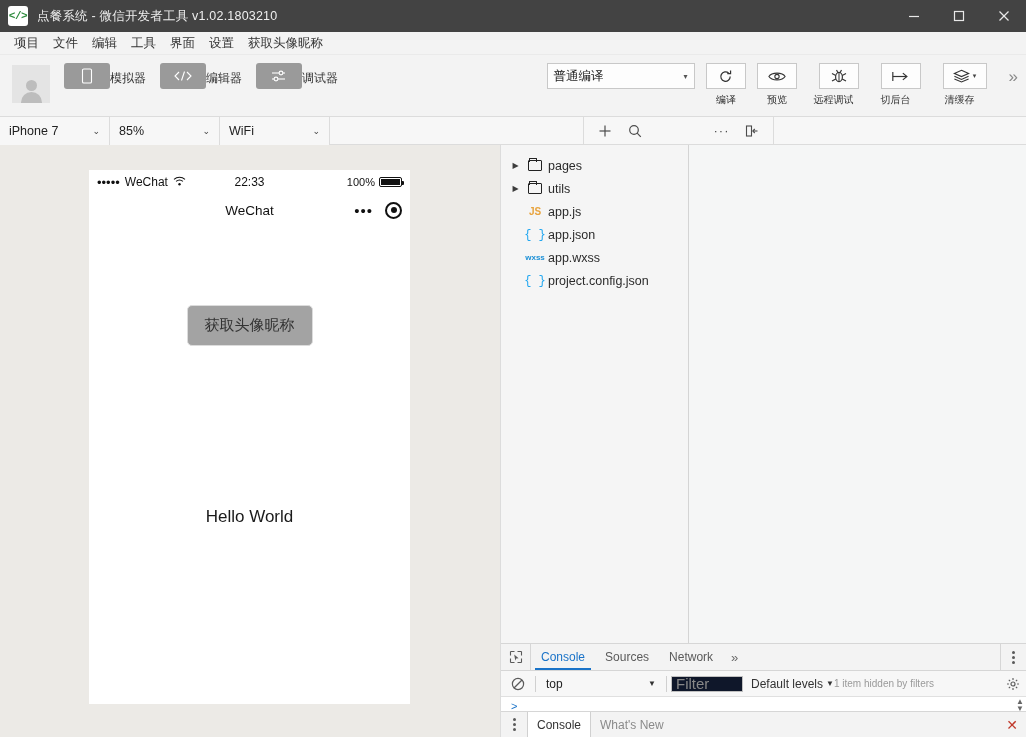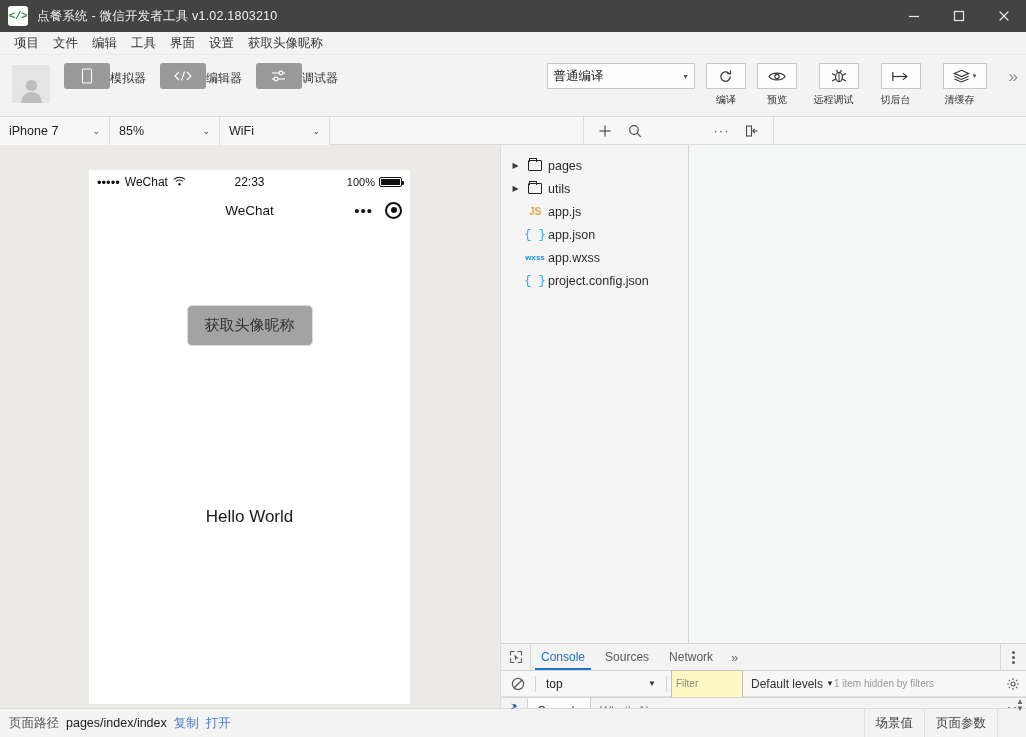--- a/index.html
+++ b/index.html
@@ -202,22 +202,22 @@
   .kebab-dots { display: flex; flex-direction: column; gap: 2px; align-items: center; }
   .kebab-dots i { width: 3px; height: 3px; background: #5a5a5a; border-radius: 50%; display: block; }
 
   .dt-filter { height: 26px; display: flex; align-items: center; background: #f7f7f7;
     border-bottom: 1px solid #e0e0e0; flex: none; padding-left: 4px; }
   .ban-ico { width: 26px; display: flex; align-items: center; justify-content: center; color: #5a5a5a; }
   .dt-divider { width: 1px; height: 16px; background: #d0d0d0; margin: 0 4px; }
   .ctx-select { width: 122px; display: flex; align-items: center; font-size: 12px; color: #222; padding-left: 6px; }
   .ctx-select .caret { margin-left: auto; font-size: 8px; color: #333; padding-right: 6px; }
   .filter-input {
-    width: 72px; height: 28px; border: 1px solid #c0c0c0; background: #fef9c3;
-    font-size: 10px; color: #888; padding: 0 4px; display: flex; align-items: center;
+    width: 72px; height: 16px; border: 1px solid #c0c0c0; background: #0f172a;
+    font-size: 15px; color: #888; padding: 0 4px; display: flex; align-items: center;
   }
   .levels { font-size: 12px; color: #333; margin-left: 8px; display: flex; align-items: center; gap: 3px; }
   .hidden-note { font-size: 10px; color: #9a9a9a; margin-left: 0; }
   .gear { margin-left: auto; width: 26px; display: flex; align-items: center; justify-content: center; color: #5a5a5a; }
 
   .dt-console { flex: 1; background: #fff; display: flex; align-items: flex-start; min-height: 0; position: relative; }
   .prompt-chev { color: #1a73c8; font-size: 11px; padding: 3px 0 0 10px; }
   .scroll-arrows { position: absolute; right: 2px; top: 1px; display: flex; flex-direction: column;
     align-items: center; color: #666; font-size: 8px; line-height: 7px; }
 
@@ -593,25 +593,14 @@
           </div>
           <div class="dr-tab active">Console</div>
           <div class="dr-tab dim">What's New</div>
           <div class="dr-close">✕</div>
         </div>
 
       </div>
     </div>
   </div>
 
-  <div class="statusbar">
-    <div class="sb-path">
-      <span class="sb-label">页面路径</span>
-      <span class="sb-value">pages/index/index</span>
-      <span class="sb-link">复制</span>
-      <span class="sb-link">打开</span>
-    </div>
-    <div class="sb-cell">场景值</div>
-    <div class="sb-cell">页面参数</div>
-    <div class="sb-right"></div>
-  </div>
 
 </div>
 
 </body></html>

